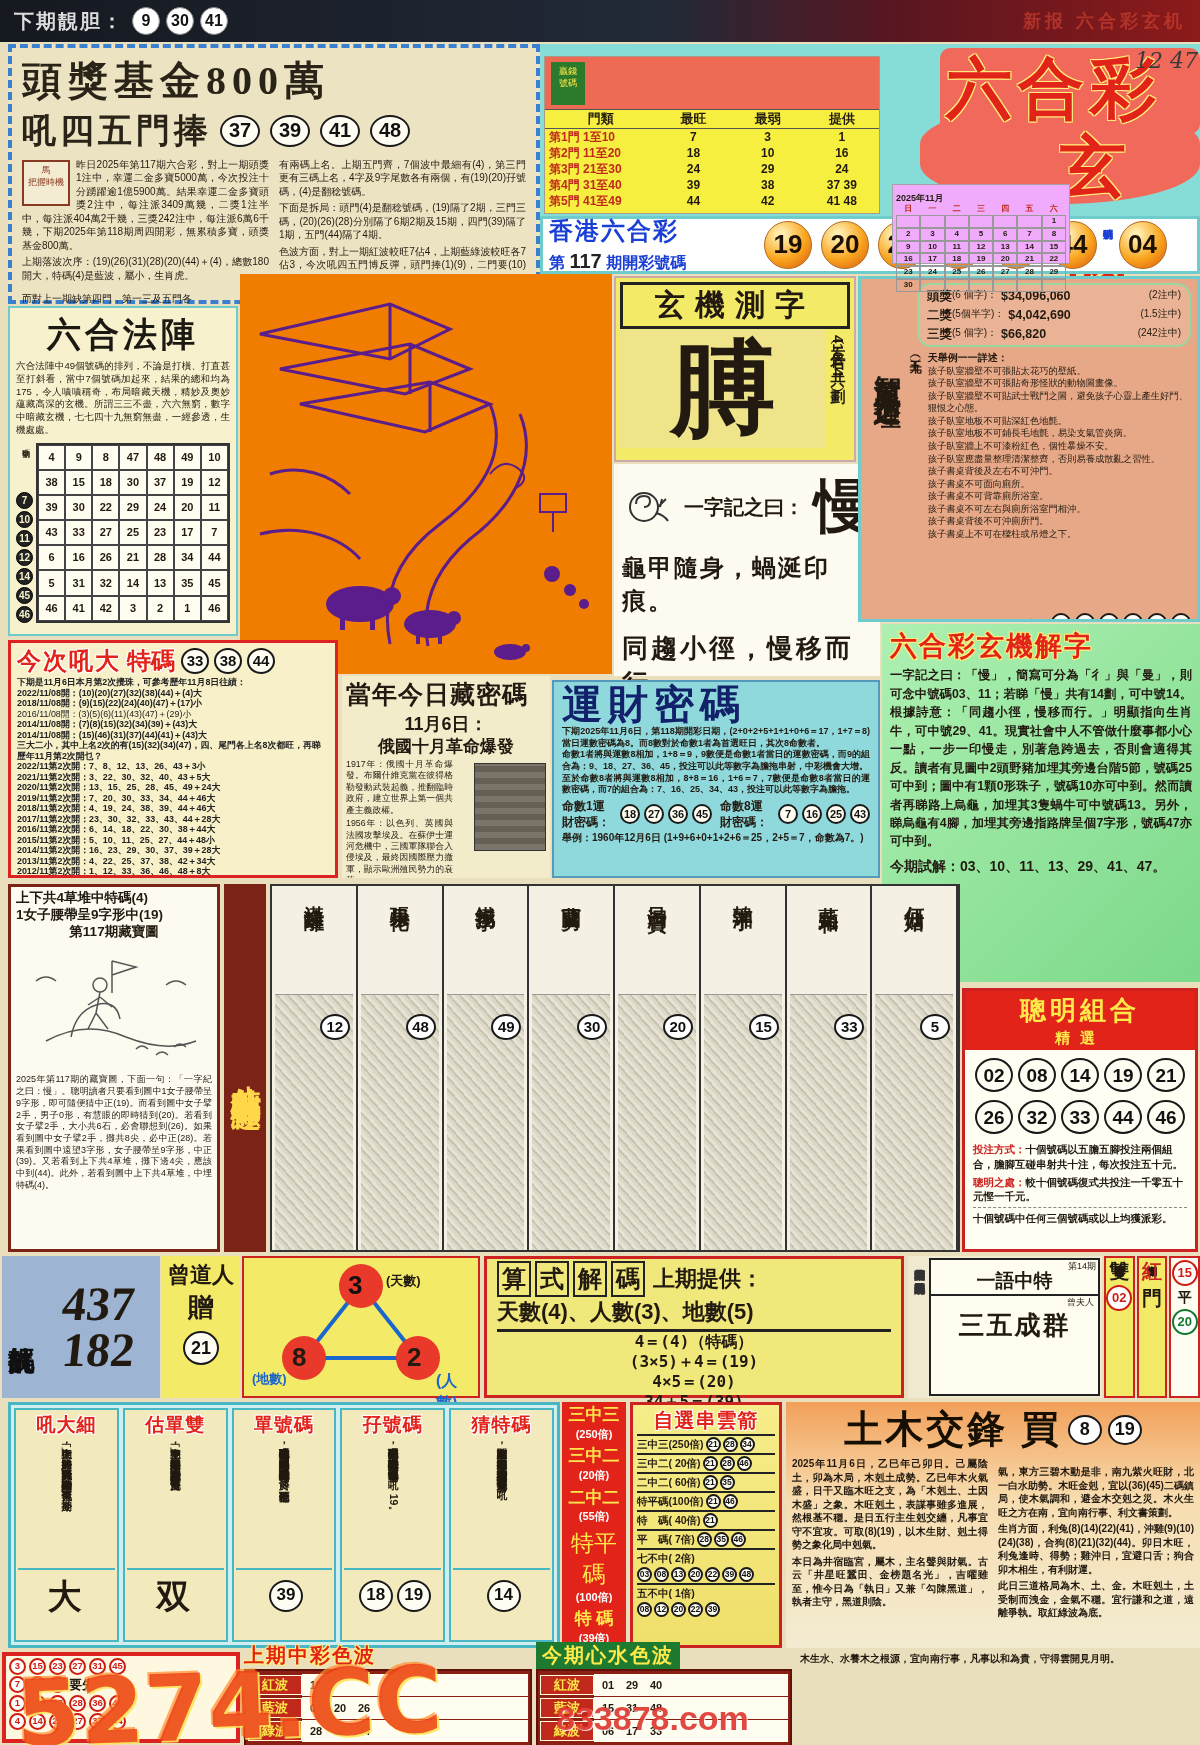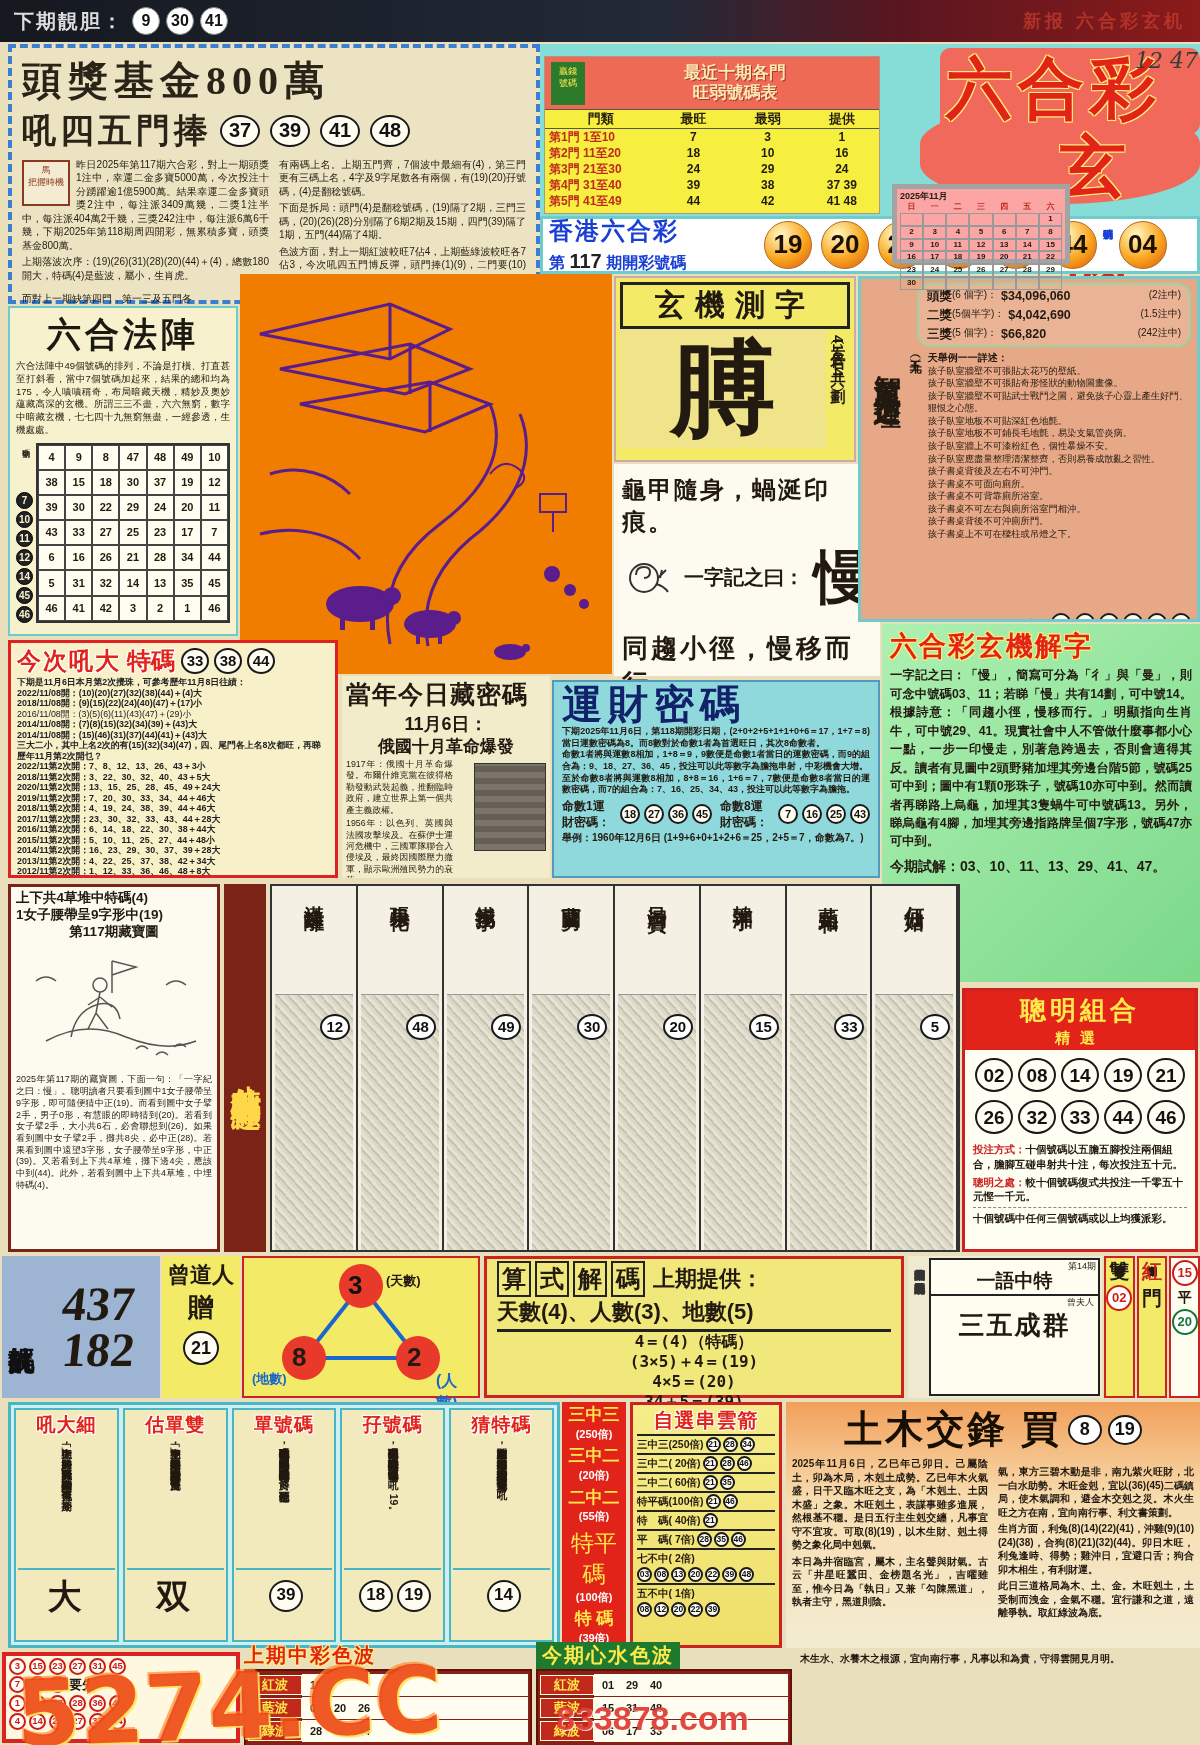--- a/index.html
+++ b/index.html
@@ -67,24 +67,20 @@
     </div>
     <div style="display:flex;justify-content:space-between;align-items:center">
       <span class="small">而對上一期缺第四門，第一三及五門各</span>
       <span style="color:#c0291c;font-weight:bold;font-size:15px;letter-spacing:2px">鼠牛龙马</span>
     </div>
   </div>
 
   <div class="panel" style="left:544px;top:56px;width:336px;height:158px;background:#f6ef3f;border:1px solid #a98">
     <div style="background:#ef6a55;height:52px;display:flex;align-items:center">
       <span style="width:34px;height:40px;background:#2c7a2c;color:#ffe94a;font-size:9px;text-align:center;margin:0 6px;padding-top:3px">贏錢<br>號碼</span>
-      <div style="color:#fbe9b0;font-weight:bold;font-size:17px;text-align:center;flex:1;line-height:1.2;text-shadow:1px 1px 0 #a33">
-        <div>最近十期各門</div>
-        <div>旺弱號碼表</div>
-      </div>
     </div>
     <div style="display:grid;grid-template-columns:1.5fr 1fr 1fr 1fr;border-top:1px solid #555">
       <div style="display:contents"><div style="font-weight:bold;text-align:center;border-bottom:1px solid #555;font-size:13px">門類</div><div style="font-weight:bold;text-align:center;border-bottom:1px solid #555;font-size:13px">最旺</div><div style="font-weight:bold;text-align:center;border-bottom:1px solid #555;font-size:13px">最弱</div><div style="font-weight:bold;text-align:center;border-bottom:1px solid #555;font-size:13px">提供</div></div>
     </div>
     <div>
         <div style="display:grid;grid-template-columns:1.5fr 1fr 1fr 1fr;font-size:12px;line-height:1.35">
         <div style="color:#c0291c;font-weight:bold;padding-left:4px">第1門 1至10</div>
         <div style="text-align:center;font-weight:bold">7</div>
         <div style="text-align:center;font-weight:bold">3</div>
         <div style="text-align:center;font-weight:bold">1</div>
@@ -117,21 +113,21 @@
   </div>
 
   <div class="panel" style="left:890px;top:44px;width:310px;height:172px">
     <div style="position:absolute;left:50px;top:4px;width:260px;height:86px;background:#f0695a;border-radius:10px"></div>
     <div style="position:absolute;left:30px;top:60px;width:280px;height:100px;background:#f0695a;border-radius:50%/40%"></div>
     <div class="tr" style="position:absolute;left:56px;top:0;font-size:66px;letter-spacing:6px;font-family:'Liberation Serif',serif">六合彩</div>
     <div class="tr" style="position:absolute;left:170px;top:78px;font-size:66px;letter-spacing:8px;font-family:'Liberation Serif',serif">玄機</div>
     <div style="position:absolute;right:2px;top:2px;color:#3a3a3a;font-size:22px;font-style:italic;font-family:'DejaVu Serif',serif">12  47</div>
   </div>
 
-  <div class="panel" style="left:892px;top:184px;width:178px;height:80px;background:#fca5a5;border:5px solid #a3a3a3;padding:1px 3px;z-index:2">
+  <div class="panel" style="left:892px;top:184px;width:178px;height:80px;background:#f0abfc;border:1px solid #a3a3a3;padding:7px 3px;z-index:2">
     <div style="font-size:9px;font-weight:bold">2025年11月</div>
     <div style="display:grid;grid-template-columns:repeat(7,1fr)">
         <div style="font-size:8px;text-align:center;color:#c0291c;font-weight:bold">日</div>
         <div style="font-size:8px;text-align:center;color:#c0291c;font-weight:bold">一</div>
         <div style="font-size:8px;text-align:center;color:#c0291c;font-weight:bold">二</div>
         <div style="font-size:8px;text-align:center;color:#c0291c;font-weight:bold">三</div>
         <div style="font-size:8px;text-align:center;color:#c0291c;font-weight:bold">四</div>
         <div style="font-size:8px;text-align:center;color:#c0291c;font-weight:bold">五</div>
         <div style="font-size:8px;text-align:center;color:#c0291c;font-weight:bold">六</div>
       </div>
@@ -333,32 +329,32 @@
   </div>
 
   <div class="panel" style="left:614px;top:276px;width:242px;height:186px;background:#f3ea68;border:2px solid #caa;padding:4px">
     <div style="border:3px solid #222;text-align:center;font-size:30px;font-weight:bold;letter-spacing:10px;font-family:'Liberation Serif',serif">玄機測字</div>
     <div style="display:flex">
       <div style="flex:1;text-align:center;font-size:104px;font-weight:bold;line-height:1.15;font-family:'Liberation Serif',serif;background:#efe48a">膊</div>
       <div class="vt" style="font-size:15px;font-weight:bold;padding:6px 2px">（左4右10共14劃）</div>
     </div>
   </div>
   <div class="panel" style="left:614px;top:464px;width:266px;height:212px;background:#fdfbef;padding:4px 8px">
-    <div style="font-size:24px;font-weight:bold;letter-spacing:2px;margin-top:6px;font-family:'Liberation Serif',serif">龜甲隨身，蝸涎印痕。</div>
     <div style="display:flex;align-items:center;gap:10px">
       <span style="display:inline-block">
         <svg width="52" height="44" viewBox="0 0 52 44">
             <circle cx="22" cy="24" r="14" fill="none" stroke="#333" stroke-width="2"></circle>
             <path d="M22 24 q6 0 6 -6 q0 -5 -6 -5 q-8 0 -8 8" fill="none" stroke="#333" stroke-width="2"></path>
             <path d="M34 30 q8 2 12 8 M36 24 l8 -8 M40 16 l-2 8" stroke="#333" stroke-width="2" fill="none"></path>
           </svg>
       </span>
       <span style="font-size:20px;font-weight:bold">一字記之曰：</span>
       <span style="font-size:58px;font-weight:bold;font-family:'Liberation Serif',serif">慢</span>
     </div>
+    <div style="font-size:24px;font-weight:bold;letter-spacing:2px;margin-top:6px;font-family:'Liberation Serif',serif">龜甲隨身，蝸涎印痕。</div>
     <div style="font-size:26px;font-weight:bold;letter-spacing:3px;margin-top:14px;font-family:'Liberation Serif',serif">同趨小徑，慢移而行。</div>
   </div>
 
   <div class="panel" style="left:858px;top:276px;width:342px;height:346px;background:#e7a887;border:3px solid #6ecccc;padding:4px 6px;overflow:hidden">
     <div style="border:2px solid #9ad6a0;border-radius:14px;background:#eab395;padding:2px 8px;margin-left:50px">
       <div>
           <div style="display:flex;font-size:12.5px;line-height:1.5">
           <span style="font-weight:bold">頭獎</span>
           <span class="small">(6 個字)：</span>
           <span style="font-weight:bold;margin-left:4px">$34,096,060</span>
@@ -425,21 +421,21 @@
     </div>
     <div>
         <div style="font-size:8.9px;line-height:1.18;font-weight:bold;color:#222">下期是11月6日本月第2次攪珠，可參考歷年11月8日往績：</div>
         <div style="font-size:8.9px;line-height:1.18;font-weight:bold;color:#222">2022/11/08開：(10)(20)(27)(32)(38)(44)＋(4)大</div>
         <div style="font-size:8.9px;line-height:1.18;font-weight:bold;color:#222">2018/11/08開：(9)(15)(22)(24)(40)(47)＋(17)小</div>
         <div style="font-size:8.9px;line-height:1.18;font-weight:normal;color:#222">2016/11/08開：(3)(5)(6)(11)(43)(47)＋(29)小</div>
         <div style="font-size:8.9px;line-height:1.18;font-weight:bold;color:#222">2014/11/08開：(7)(8)(15)(32)(34)(39)＋(43)大</div>
         <div style="font-size:8.9px;line-height:1.18;font-weight:bold;color:#222">2014/11/08開：(15)(46)(31)(37)(44)(41)＋(43)大</div>
         <div style="font-size:8.9px;line-height:1.18;font-weight:bold;color:#222">三大二小，其中上名2次的有(15)(32)(34)(47)，四、尾門各上名8次都旺，再睇歷年11月第2次開乜？</div>
         <div style="font-size:8.9px;line-height:1.18;font-weight:bold;color:#222">2022/11第2次開：7、8、12、13、26、43＋3小</div>
-        <div style="font-size:8.9px;line-height:1.18;font-weight:bold;color:#222">2018/11第2次開：3、22、30、32、40、43＋5大</div>
+        <div style="font-size:8.9px;line-height:1.18;font-weight:bold;color:#222">2021/11第2次開：3、22、30、32、40、43＋5大</div>
         <div style="font-size:8.9px;line-height:1.18;font-weight:bold;color:#222">2020/11第2次開：13、15、25、28、45、49＋24大</div>
         <div style="font-size:8.9px;line-height:1.18;font-weight:bold;color:#222">2019/11第2次開：7、20、30、33、34、44＋46大</div>
         <div style="font-size:8.9px;line-height:1.18;font-weight:bold;color:#222">2018/11第2次開：4、19、24、38、39、44＋46大</div>
         <div style="font-size:8.9px;line-height:1.18;font-weight:bold;color:#222">2017/11第2次開：23、30、32、33、43、44＋28大</div>
         <div style="font-size:8.9px;line-height:1.18;font-weight:bold;color:#222">2016/11第2次開：6、14、18、22、30、38＋44大</div>
         <div style="font-size:8.9px;line-height:1.18;font-weight:bold;color:#222">2015/11第2次開：5、10、11、25、27、44＋48小</div>
         <div style="font-size:8.9px;line-height:1.18;font-weight:bold;color:#222">2014/11第2次開：16、23、29、30、37、39＋28大</div>
         <div style="font-size:8.9px;line-height:1.18;font-weight:bold;color:#222">2013/11第2次開：4、22、25、37、38、42＋34大</div>
         <div style="font-size:8.9px;line-height:1.18;font-weight:bold;color:#222">2012/11第2次開：1、12、33、36、46、48＋8大</div>
         <div style="font-size:8.9px;line-height:1.18;font-weight:bold;color:#222">2011/11第2次開：1、3、21、34、41、44＋10小</div>

